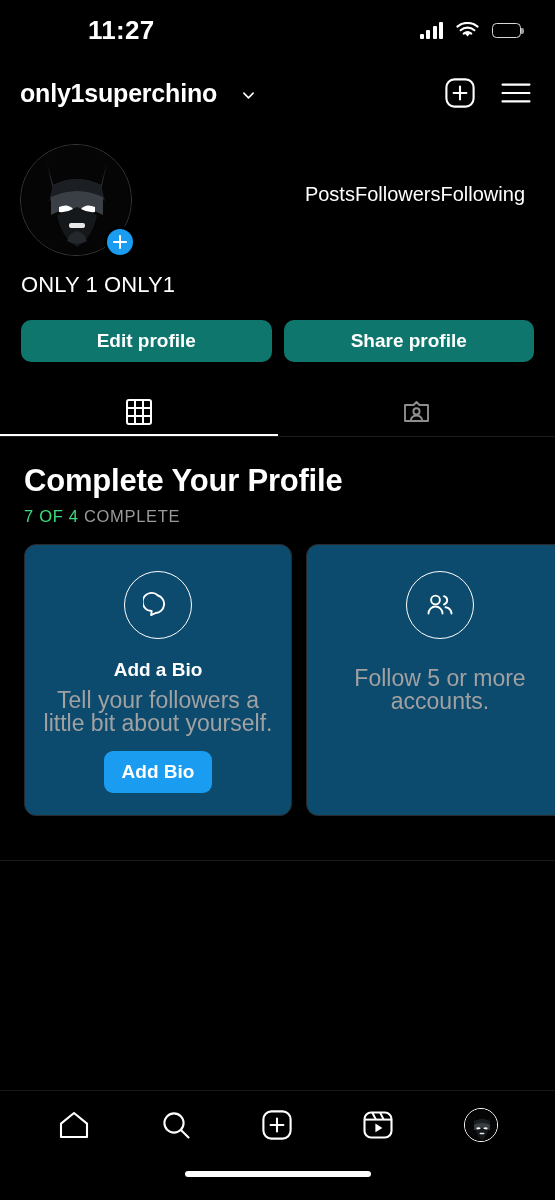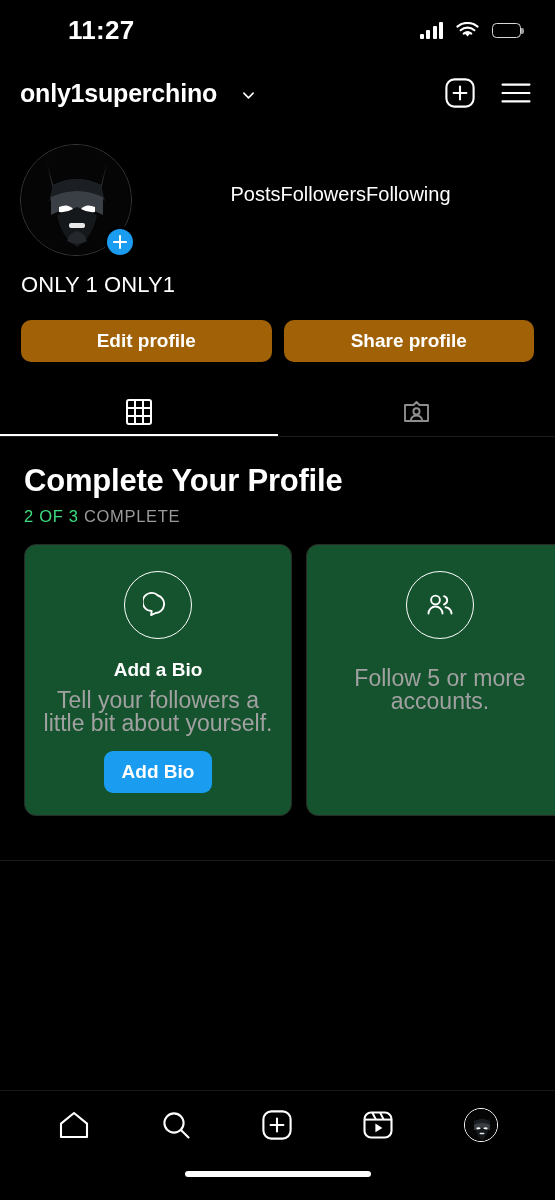--- a/index.html
+++ b/index.html
@@ -11,21 +11,21 @@
   }
 
   
   .statusbar {
     height:60px; display:flex; align-items:center;
     justify-content:space-between; padding:0 34px 0 0;
     position:relative;
   }
   .status-time {
     font-size:26px; font-weight:600; letter-spacing:.3px;
-    margin-left:68px; color:#fff;
+    margin-left:88px; color:#fff;
   }
   .status-right { display:flex; align-items:center; gap:13px; }
   .bars { display:flex; align-items:flex-end; gap:2.5px; height:17px; }
   .bars i { width:4px; background:#fff; border-radius:1px; display:block; }
   .bars i:nth-child(1){ height:5px; }
   .bars i:nth-child(2){ height:9px; }
   .bars i:nth-child(3){ height:13px; }
   .bars i:nth-child(4){ height:17px; }
   .battery {
     width:29px; height:15px; border:1.6px solid #d8d8d8;
@@ -62,31 +62,31 @@
     width:32px; height:32px; border-radius:50%;
     background:#1a9cf0; border:3px solid #000;
     display:flex; align-items:center; justify-content:center;
   }
   .plus-badge:before, .plus-badge:after {
     content:""; position:absolute; background:#fff; border-radius:1px;
   }
   .plus-badge:before { width:14px; height:2.6px; }
   .plus-badge:after  { width:2.6px; height:14px; }
 
-  .stats { display:flex; flex:1; padding:38px 10px 0 24px; justify-content:center; }
+  .stats { display:flex; flex:1; padding:38px 10px 0 24px; justify-content:flex-end; }
   .stat { text-align:center; }
   .stat-num { font-size:21px; font-weight:700; line-height:22px; min-height:0; }
   .stat-label { font-size:20px; color:#fff; line-height:24px; }
 
   .displayname { font-size:22px; padding:16px 0 0 21px; letter-spacing:.1px; }
 
   
   .actions { display:flex; gap:12px; padding:22px 21px 0 21px; }
   .btn-gray {
-    flex:1; background:#a16207; border:none; border-radius:10px;
+    flex:1; background:#0f766e; border:none; border-radius:10px;
     color:#fff; font-size:19px; font-weight:700; height:42px;
     font-family:inherit; cursor:pointer;
   }
 
   
   .tabs { display:flex; margin-top:26px; position:relative; }
   .tab {
     flex:1; display:flex; align-items:center; justify-content:center;
     height:48px; cursor:pointer; position:relative;
   }
@@ -101,21 +101,21 @@
   .cp-title { font-size:31px; font-weight:700; letter-spacing:-.2px; }
   .cp-sub { font-size:16.5px; margin-top:8px; letter-spacing:.7px; }
   .cp-sub .g { color:#3ddc7f; font-weight:500; }
   .cp-sub .d { color:#9a9a9a; }
 
   .cards { display:flex; gap:14px; padding:18px 0 0 24px; }
   .card {
     width:268px; flex:none; border:1px solid #2a2a2a;
     border-radius:12px; min-height:272px;
     display:flex; flex-direction:column; align-items:center;
-    padding:26px 14px 22px 14px; background:#14532d;
+    padding:26px 14px 22px 14px; background:#0c4a6e;
   }
   .card-icon {
     width:68px; height:68px; border-radius:50%;
     border:1.8px solid #fff; display:flex;
     align-items:center; justify-content:center; margin-bottom:20px;
   }
   .card-title { font-size:19px; font-weight:700; text-align:center; }
   .card-desc {
     font-size:23px; color:#a1a1a1; text-align:center;
     margin-top:8px; line-height:23px;
@@ -248,21 +248,21 @@
       <circle cx="13.5" cy="12.4" r="3.1" stroke="#8e8e8e" stroke-width="1.9" fill="none"></circle>
       <path d="M8 20.4a5.8 5.8 0 0 1 11 0" stroke="#8e8e8e" stroke-width="1.9" fill="none" stroke-linecap="round"></path>
     </svg>
   </div>
 </div>
 <div class="tabs-rule"></div>
 
 <div class="cp">
   <div class="cp-title">Complete Your Profile</div>
   <div class="cp-sub">
-    <span class="g">2 OF 3</span>
+    <span class="g">7 OF 4</span>
     <span class="d">COMPLETE</span>
   </div>
 </div>
 
 <div class="cards">
   <div class="card">
     <div class="card-icon">
       <svg width="30" height="30" viewBox="0 0 30 30">
         <path d="M15 5.5a9 9 0 1 0-6.3 15.4l-.6 4.2 4.6-2.1A9 9 0 0 0 15 5.5z" stroke="#fff" stroke-width="1.9" fill="none" stroke-linejoin="round"></path>
       </svg>

